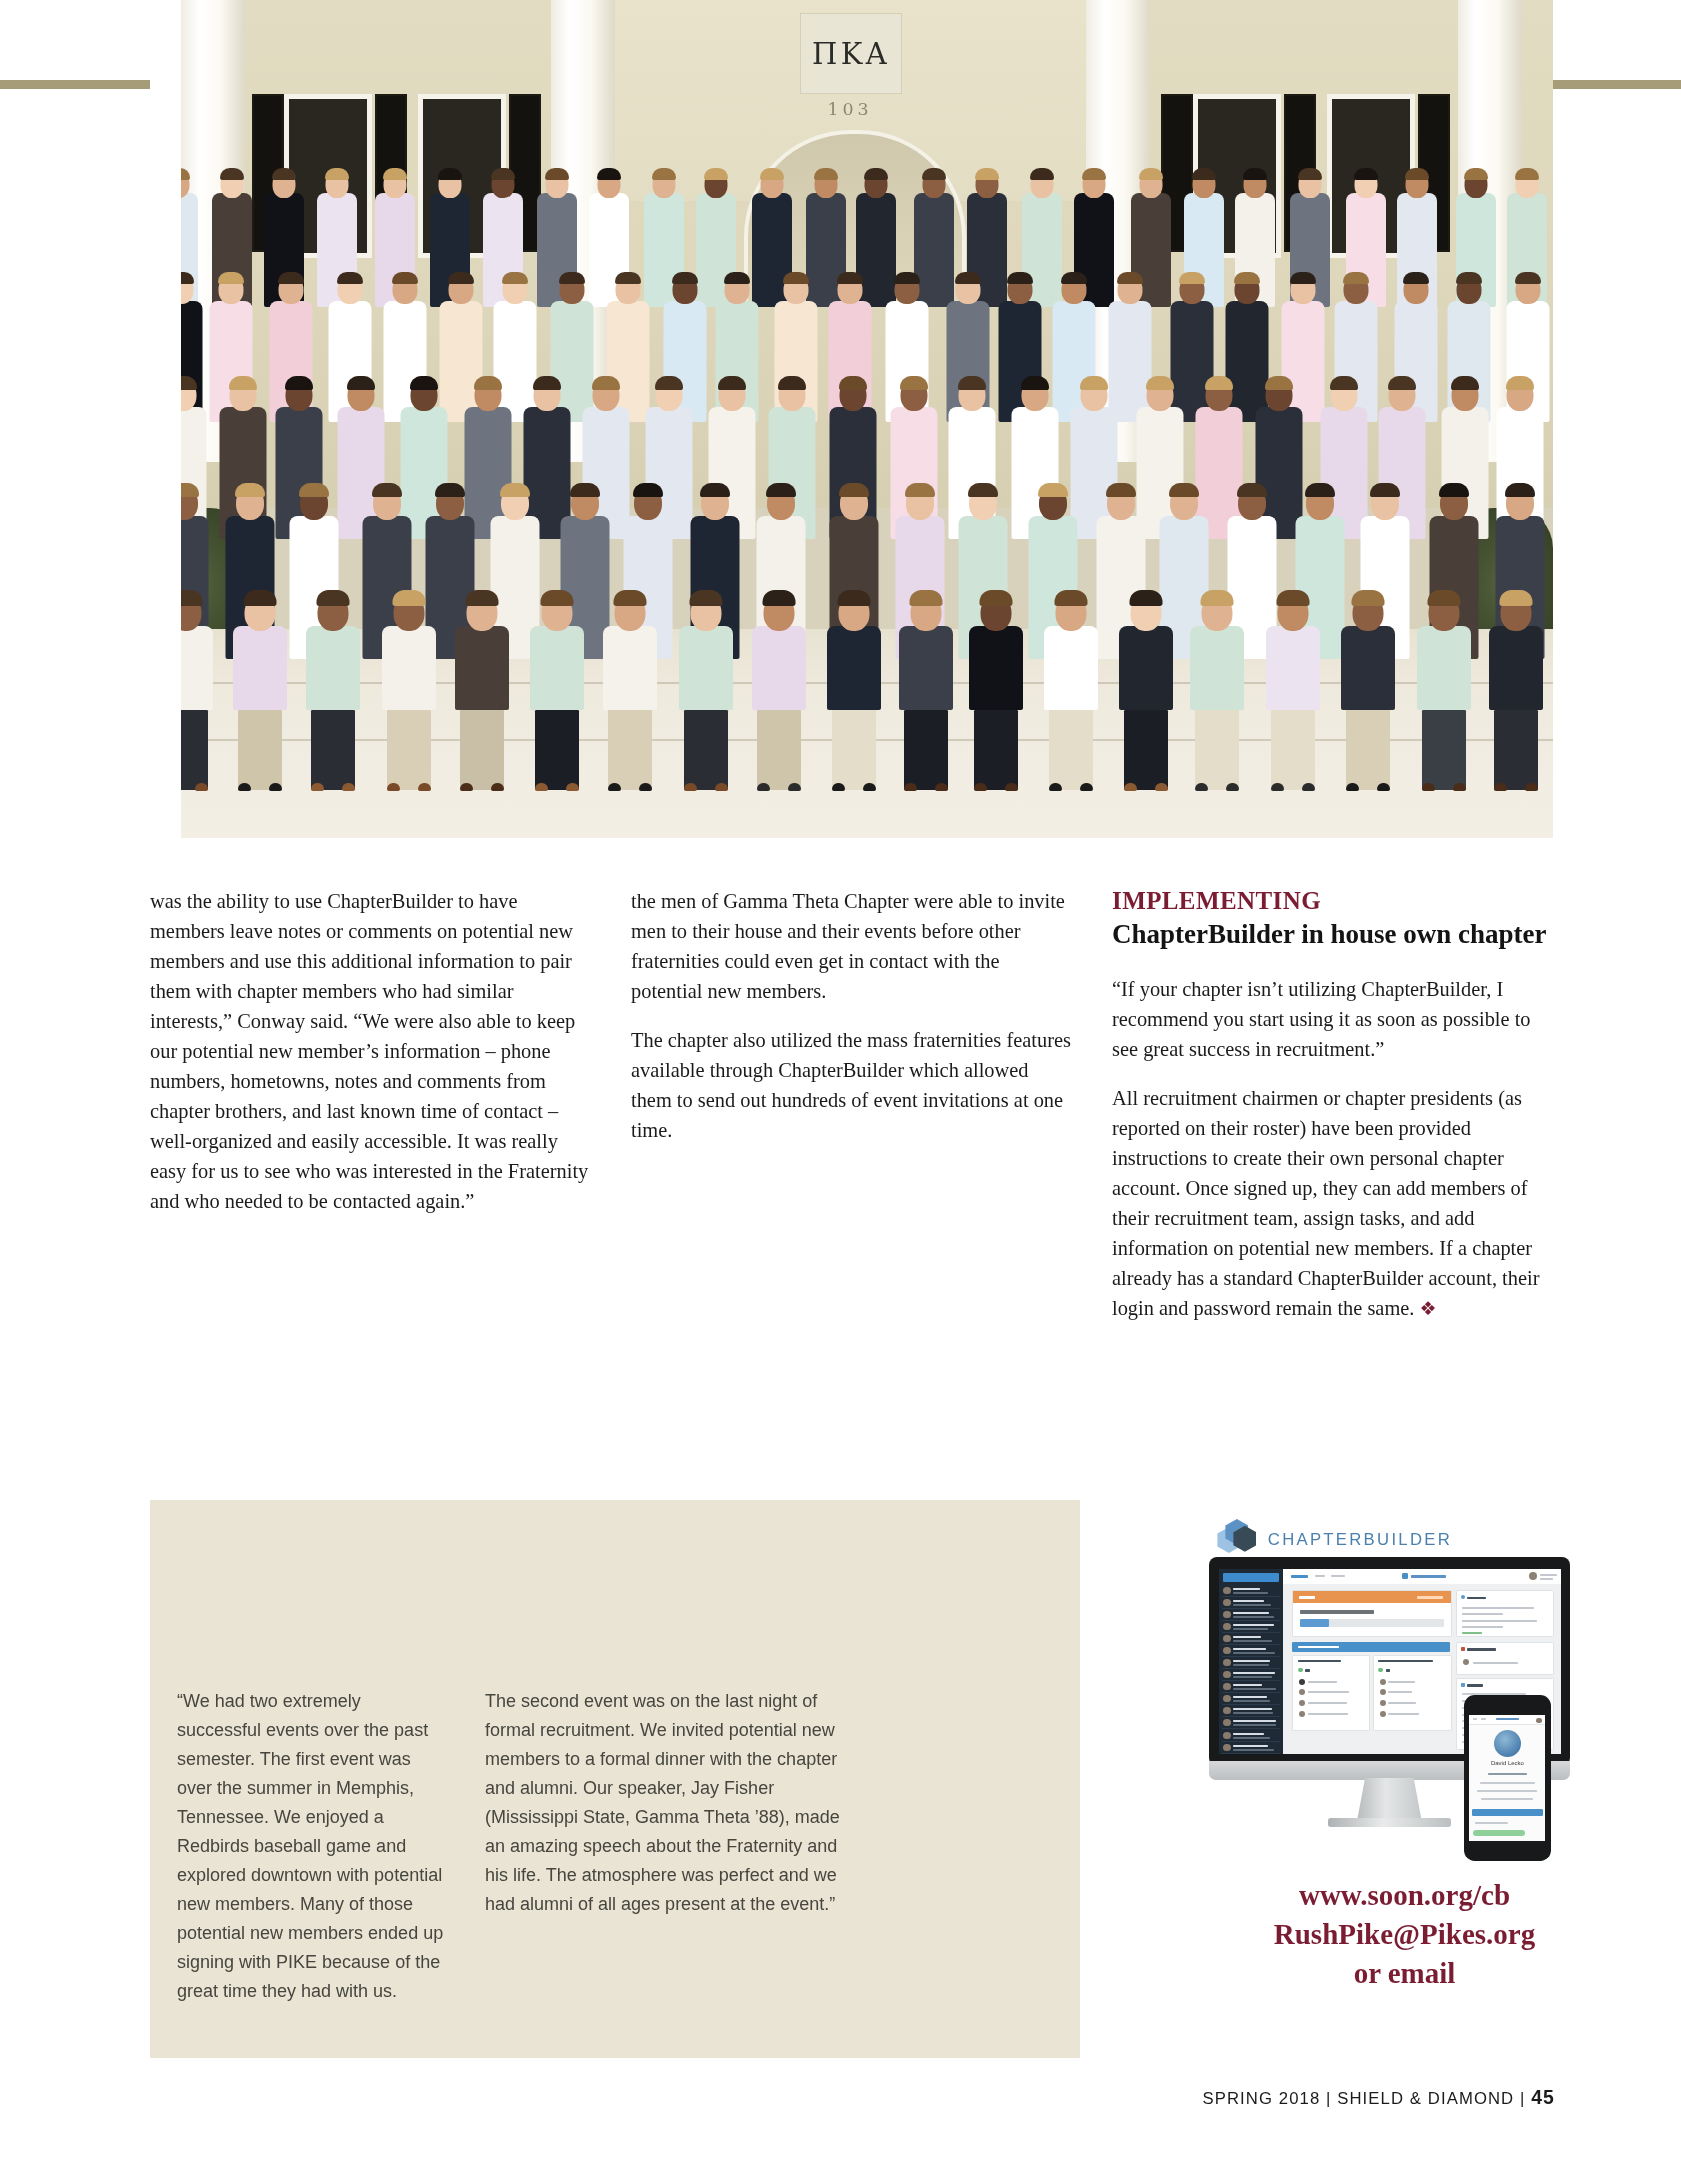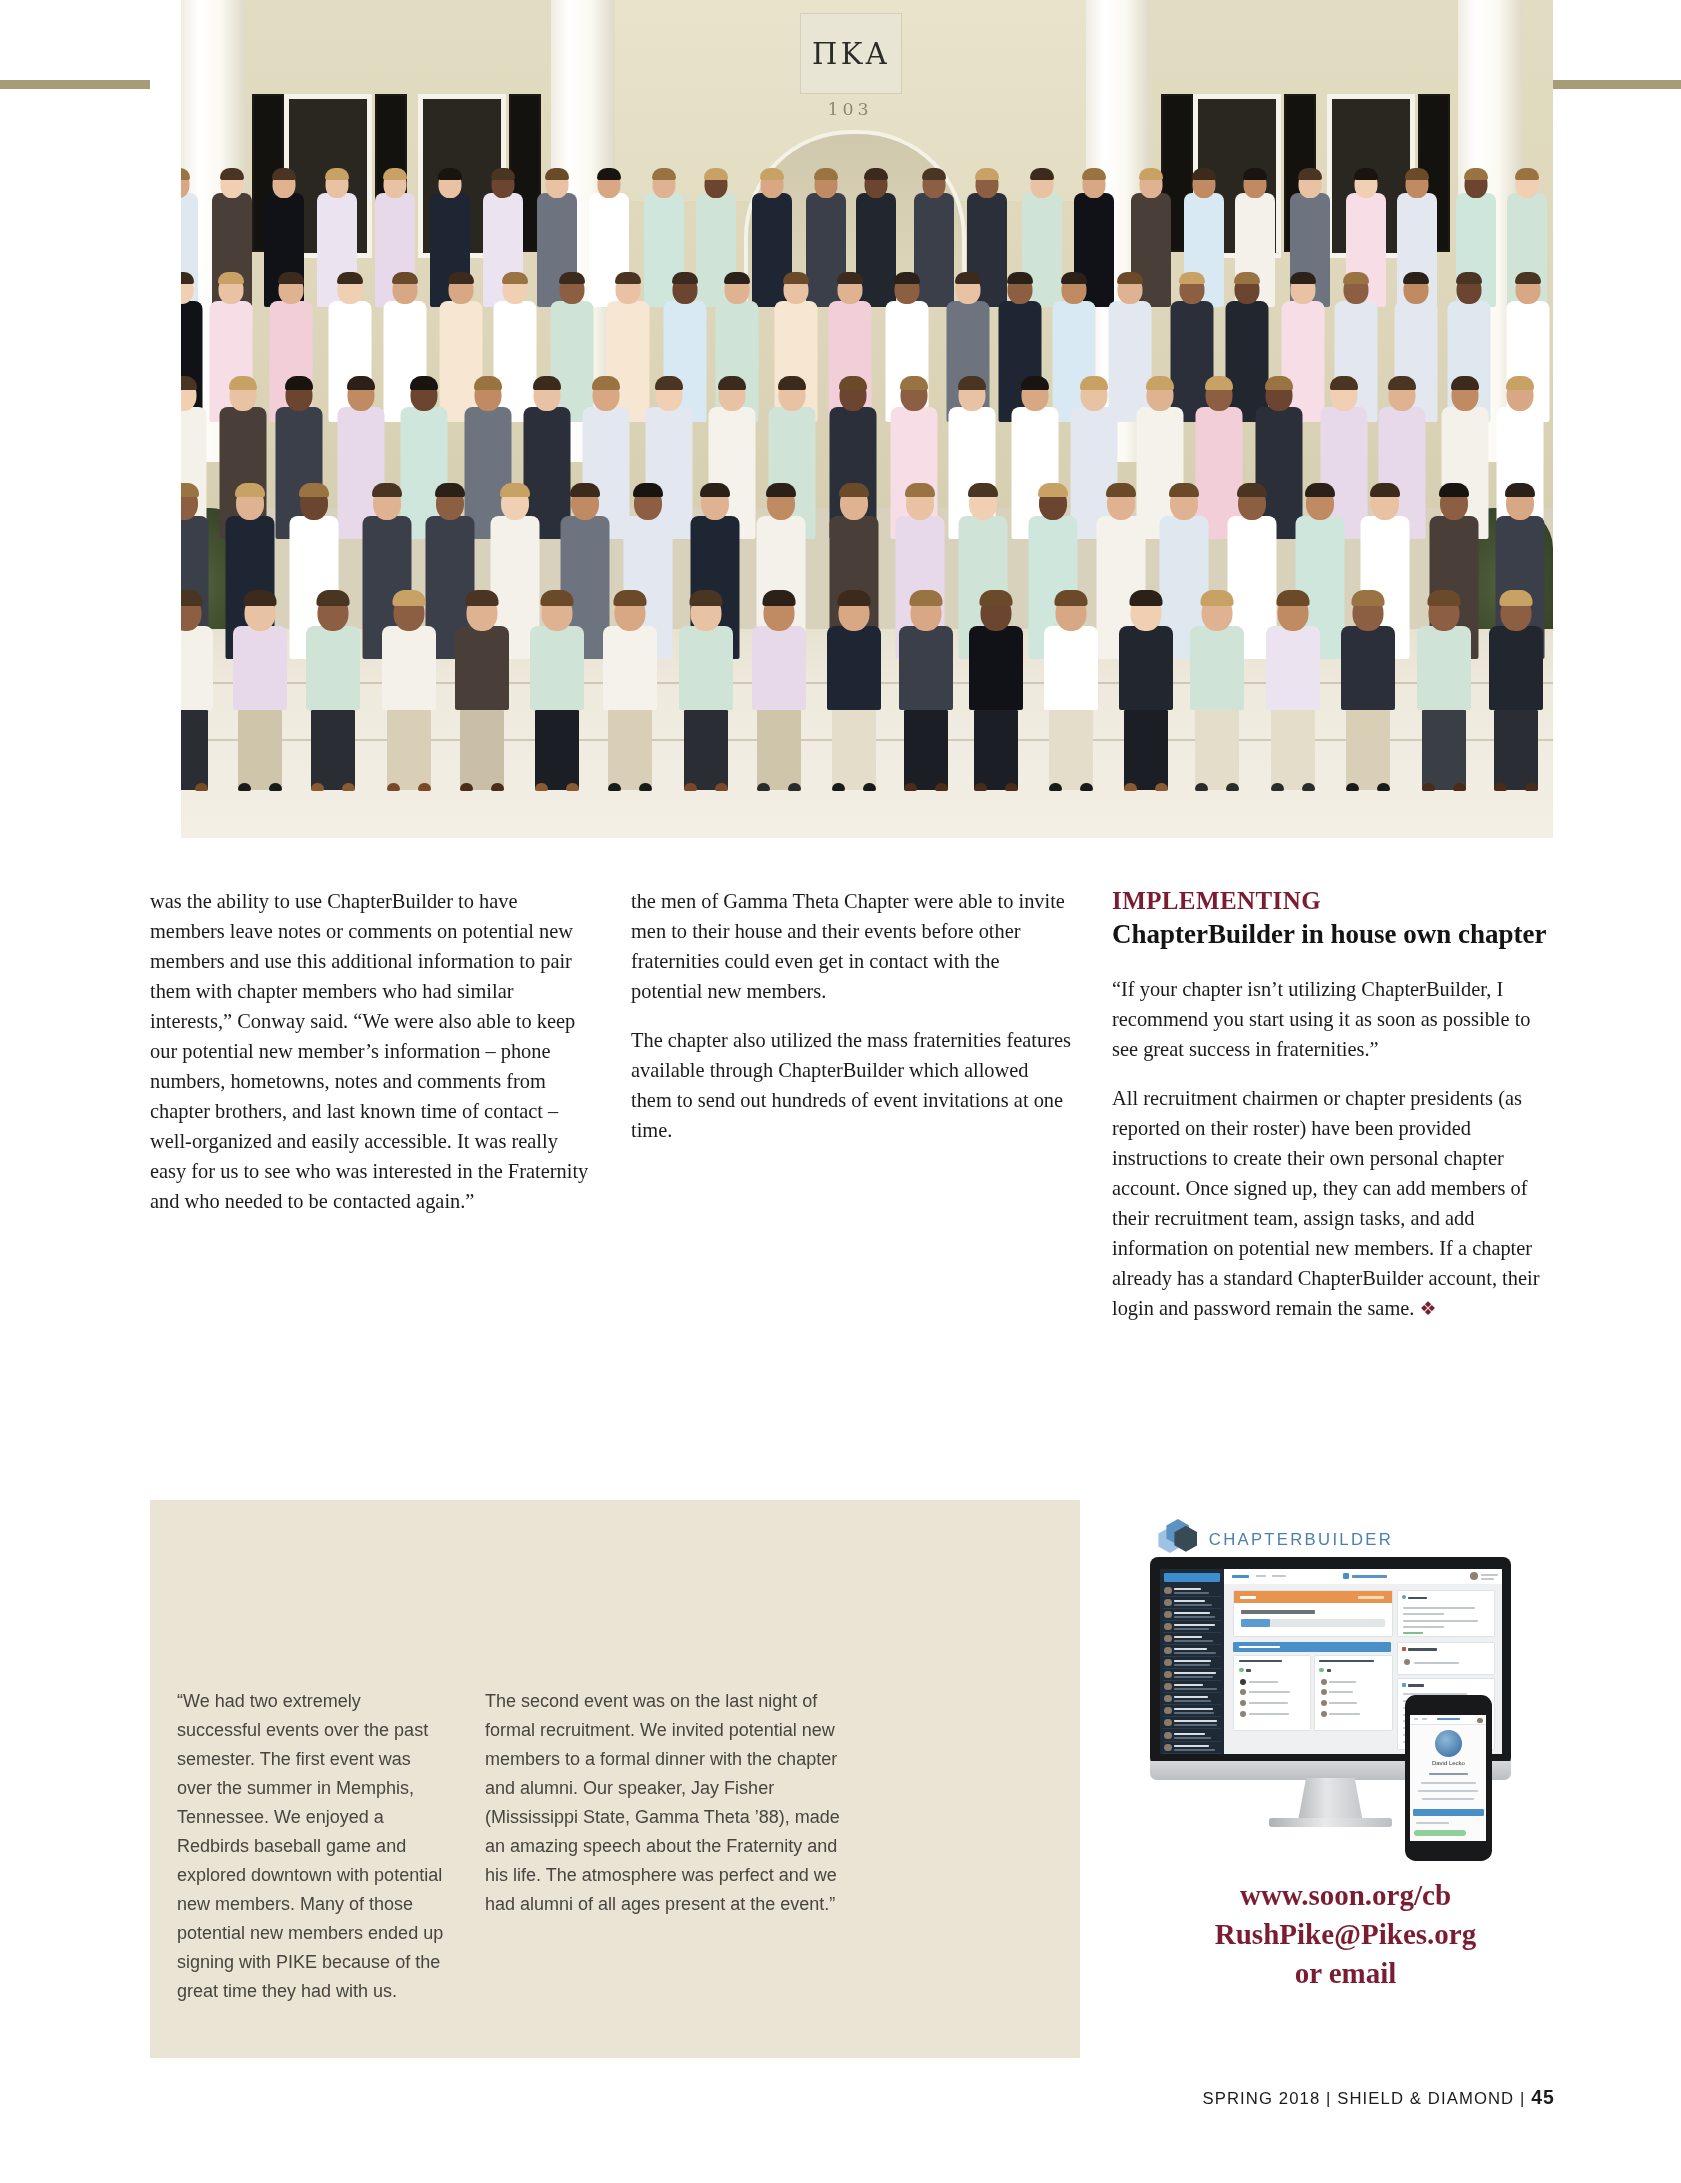--- a/index.html
+++ b/index.html
@@ -206,21 +206,21 @@
     font-family: "Liberation Sans", sans-serif;
     font-size: 18px;
     line-height: 29px;
     color: #46463f;
   }
   .callout-col.wide { width: 375px; }
 
   
   .promo {
     position: absolute;
-    left: 1137px;
+    left: 1196px;
     top: 1500px;
     width: 417px;
     height: 558px;
   }
   .cb-logo {
     position: absolute;
     left: 21.4px; top: 19px;
     display: flex; align-items: center; gap: 9.4px;
   }
   .cb-hex-group { position: relative; width: 41px; height: 41px; }
@@ -1100,21 +1100,21 @@
   </div>
 
   <div class="col">
     <p>the men of Gamma Theta Chapter were able to invite men to their house and their events before other fraternities could even get in contact with the potential new members.</p>
     <p>The chapter also utilized the mass fraternities features available through ChapterBuilder which allowed them to send out hundreds of event invitations at one time.</p>
   </div>
 
   <div class="col">
     <div class="kicker">IMPLEMENTING</div>
     <div class="deck">ChapterBuilder in house own chapter</div>
-    <p>“If your chapter isn’t utilizing ChapterBuilder, I recommend you start using it as soon as possible to see great success in fraternities.”</p>
+    <p>“If your chapter isn’t utilizing ChapterBuilder, I recommend you start using it as soon as possible to see great success in recruitment.”</p>
     <p><span>All recruitment chairmen or chapter presidents (as reported on their roster) have been provided instructions to create their own personal chapter account. Once signed up, they can add members of their recruitment team, assign tasks, and add information on potential new members. If a chapter already has a standard ChapterBuilder account, their login and password remain the same.</span> <span class="fleuron">❖</span></p>
   </div>
 
 </div>
 
 <div class="callout">
   <div class="callout-cols">
     <div class="callout-col">
       <p>“We had two extremely successful events over the past semester. The first event was over the summer in Memphis, Tennessee. We enjoyed a Redbirds baseball game and explored downtown with potential new members. Many of those potential new members ended up signing with PIKE because of the great time they had with us.</p>
     </div>

